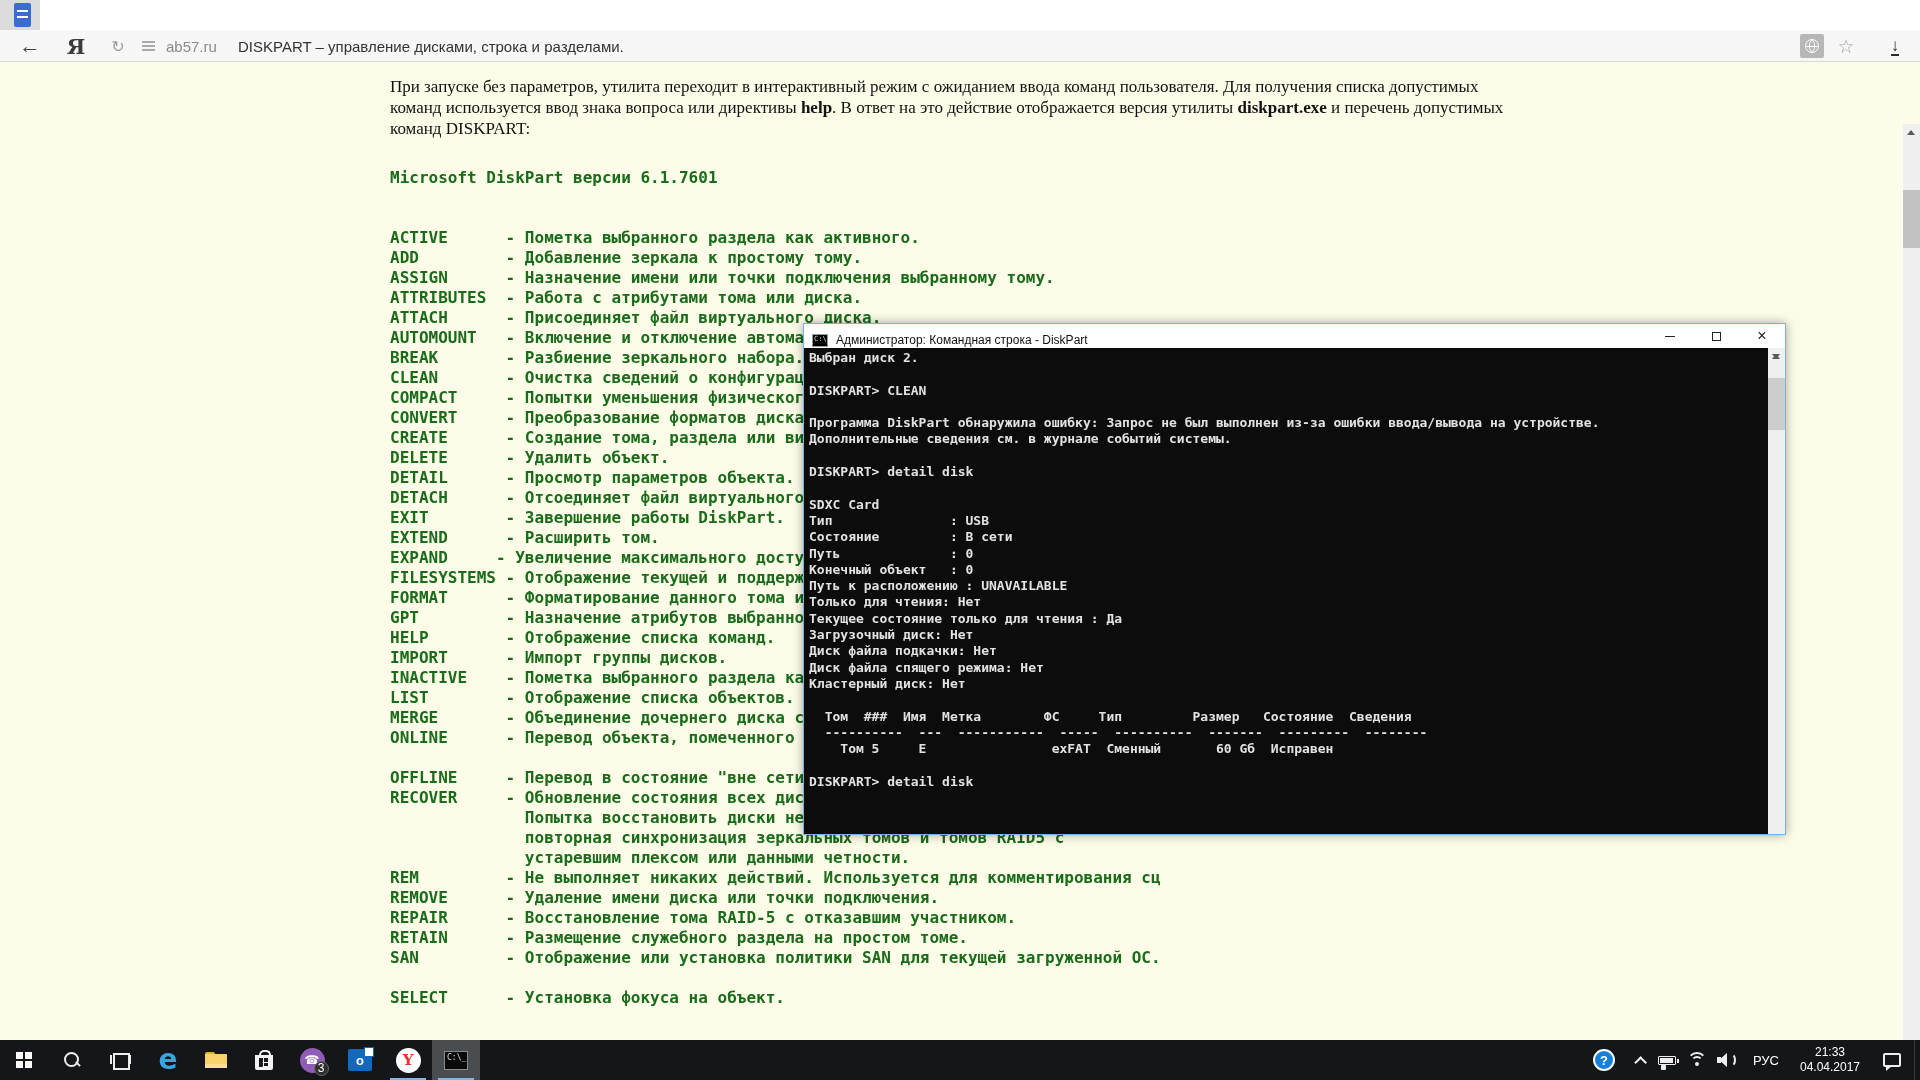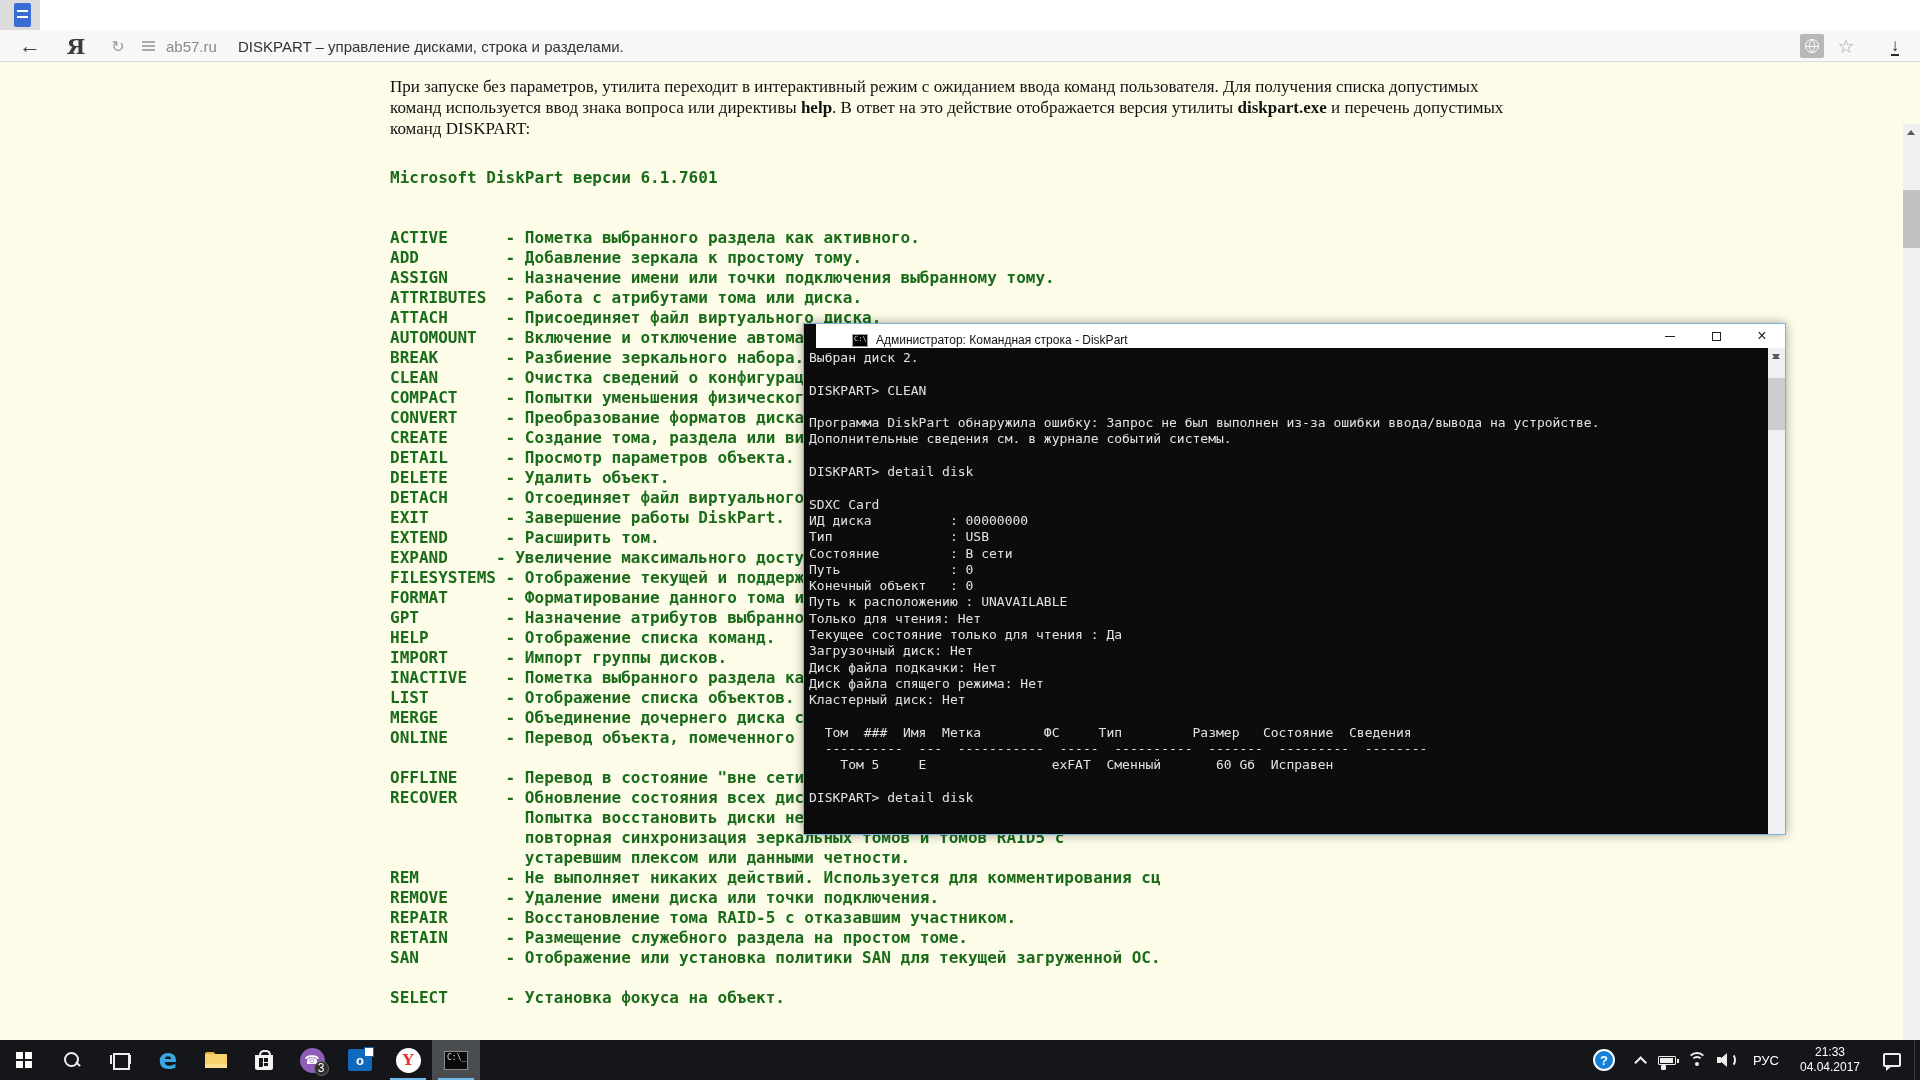--- a/index.html
+++ b/index.html
@@ -48,35 +48,35 @@
   .arr-up::after { content:""; position:absolute; left:4px; top:6px;
                    border-left:4px solid transparent; border-right:4px solid transparent; border-bottom:5px solid #5a5a5a; }
   .arr-dn { bottom:0; }
   .arr-dn::after { content:""; position:absolute; left:4px; top:6px;
                    border-left:4px solid transparent; border-right:4px solid transparent; border-top:5px solid #5a5a5a; }
   .bthumb { position:absolute; left:0; top:66px; width:17px; height:58px; background:#c2c2c2; }
 
   
   .cmdwin { position:absolute; left:803px; top:323px; width:983px; height:512px;
             border:1px solid #7ab1e0; box-shadow:0 0 10px rgba(0,0,0,.35); background:#0c0c0c; }
-  .cmd-titlebar { position:absolute; left:12px; top:0; right:0; height:32px; background:#fff;
-                  display:flex; align-items:center;padding-left:28px; }
+  .cmd-titlebar { position:absolute; left:0; top:0; right:0; height:32px; background:#fff;
+                  display:flex; align-items:center; }
   .cmd-ico { width:16px; height:13px; background:#000; border:1px solid #9a9a9a; margin-left:8px; position:relative; }
   .cmd-ico::after { content:"C:\\"; position:absolute; left:1px; top:0px; color:#ddd; font-size:7px;
                     font-family:"DejaVu Sans Mono", monospace; line-height:8px; }
   .cmd-title { margin-left:8px; font-size:12px; color:#111; }
   .cmd-btns { position:absolute; right:0; top:0; height:24px; display:flex; }
   .cbtn { width:46px; height:24px; display:flex; align-items:center; justify-content:center; }
   .glyph-min { width:10px; height:1px; background:#222; }
   .glyph-max { width:9px; height:9px; border:1px solid #222; }
   .glyph-close { font-size:16px; color:#222; line-height:16px; }
   .cmd-body { position:absolute; left:0; top:24px; right:0; bottom:0; background:#0c0c0c; overflow:hidden; }
   .cmd-lines { position:absolute; left:5px; top:2px; }
   .cmd-line { white-space:pre; font-family:"DejaVu Sans Mono", monospace; font-size:13px;
-              line-height:16.3px; color:#e2e2e2; }
+              line-height:16.3px; color:#e2e2e2;font-weight:bold; }
   .cmd-scroll { position:absolute; right:0; top:0; bottom:0; width:17px; background:#f0f0f0; }
   .cthumb { position:absolute; left:0; top:30px; width:17px; height:52px; background:#cdcdcd; }
 
   
   .taskbar { position:absolute; left:0; top:1040px; width:1920px; height:40px; background:#14161a; z-index:50; }
   .tb-btn { position:absolute; top:0; width:48px; height:40px; display:flex; align-items:center; justify-content:center; }
   .tb-btn.running::after { content:""; position:absolute; left:6px; right:6px; bottom:0; height:2px; background:#76b9ed; }
   .tb-btn.active { background:#4a4d50; }
 
   .win-flag { width:16px; height:16px; display:grid; grid-template-columns:7px 7px; grid-template-rows:7px 7px; gap:2px; }
@@ -191,22 +191,22 @@
         <div class="pre-line">ADD         - Добавление зеркала к простому тому.</div>
         <div class="pre-line">ASSIGN      - Назначение имени или точки подключения выбранному тому.</div>
         <div class="pre-line">ATTRIBUTES  - Работа с атрибутами тома или диска.</div>
         <div class="pre-line">ATTACH      - Присоединяет файл виртуального диска.</div>
         <div class="pre-line">AUTOMOUNT   - Включение и отключение автоматического подключения базовых томов.</div>
         <div class="pre-line">BREAK       - Разбиение зеркального набора.</div>
         <div class="pre-line">CLEAN       - Очистка сведений о конфигурации или всех данных на диске.</div>
         <div class="pre-line">COMPACT     - Попытки уменьшения физического размера файла.</div>
         <div class="pre-line">CONVERT     - Преобразование форматов диска.</div>
         <div class="pre-line">CREATE      - Создание тома, раздела или виртуального диска.</div>
+        <div class="pre-line">DELETE      - Удалить объект.</div>
         <div class="pre-line">DETAIL      - Просмотр параметров объекта.</div>
-        <div class="pre-line">DELETE      - Удалить объект.</div>
         <div class="pre-line">DETACH      - Отсоединяет файл виртуального диска.</div>
         <div class="pre-line">EXIT        - Завершение работы DiskPart.</div>
         <div class="pre-line">EXTEND      - Расширить том.</div>
         <div class="pre-line">EXPAND     - Увеличение максимального доступного пространства на виртуальном диске.</div>
         <div class="pre-line">FILESYSTEMS - Отображение текущей и поддерживаемых файловых систем тома.</div>
         <div class="pre-line">FORMAT      - Форматирование данного тома или раздела.</div>
         <div class="pre-line">GPT         - Назначение атрибутов выбранному GPT-разделу.</div>
         <div class="pre-line">HELP        - Отображение списка команд.</div>
         <div class="pre-line">IMPORT      - Импорт группы дисков.</div>
         <div class="pre-line">INACTIVE    - Пометка выбранного раздела как неактивного.</div>
@@ -256,21 +256,20 @@
           <div class="cmd-line">Выбран диск 2.</div>
           <div class="cmd-line">&nbsp;</div>
           <div class="cmd-line">DISKPART&gt; CLEAN</div>
           <div class="cmd-line">&nbsp;</div>
           <div class="cmd-line">Программа DiskPart обнаружила ошибку: Запрос не был выполнен из-за ошибки ввода/вывода на устройстве.</div>
           <div class="cmd-line">Дополнительные сведения см. в журнале событий системы.</div>
           <div class="cmd-line">&nbsp;</div>
           <div class="cmd-line">DISKPART&gt; detail disk</div>
           <div class="cmd-line">&nbsp;</div>
           <div class="cmd-line">SDXC Card</div>
-          <div class="cmd-line">ИД диска          : 00000000</div>
           <div class="cmd-line">Тип               : USB</div>
           <div class="cmd-line">Состояние         : В сети</div>
           <div class="cmd-line">Путь              : 0</div>
           <div class="cmd-line">Конечный объект   : 0</div>
           <div class="cmd-line">Путь к расположению : UNAVAILABLE</div>
           <div class="cmd-line">Только для чтения: Нет</div>
           <div class="cmd-line">Текущее состояние только для чтения : Да</div>
           <div class="cmd-line">Загрузочный диск: Нет</div>
           <div class="cmd-line">Диск файла подкачки: Нет</div>
           <div class="cmd-line">Диск файла спящего режима: Нет</div>

